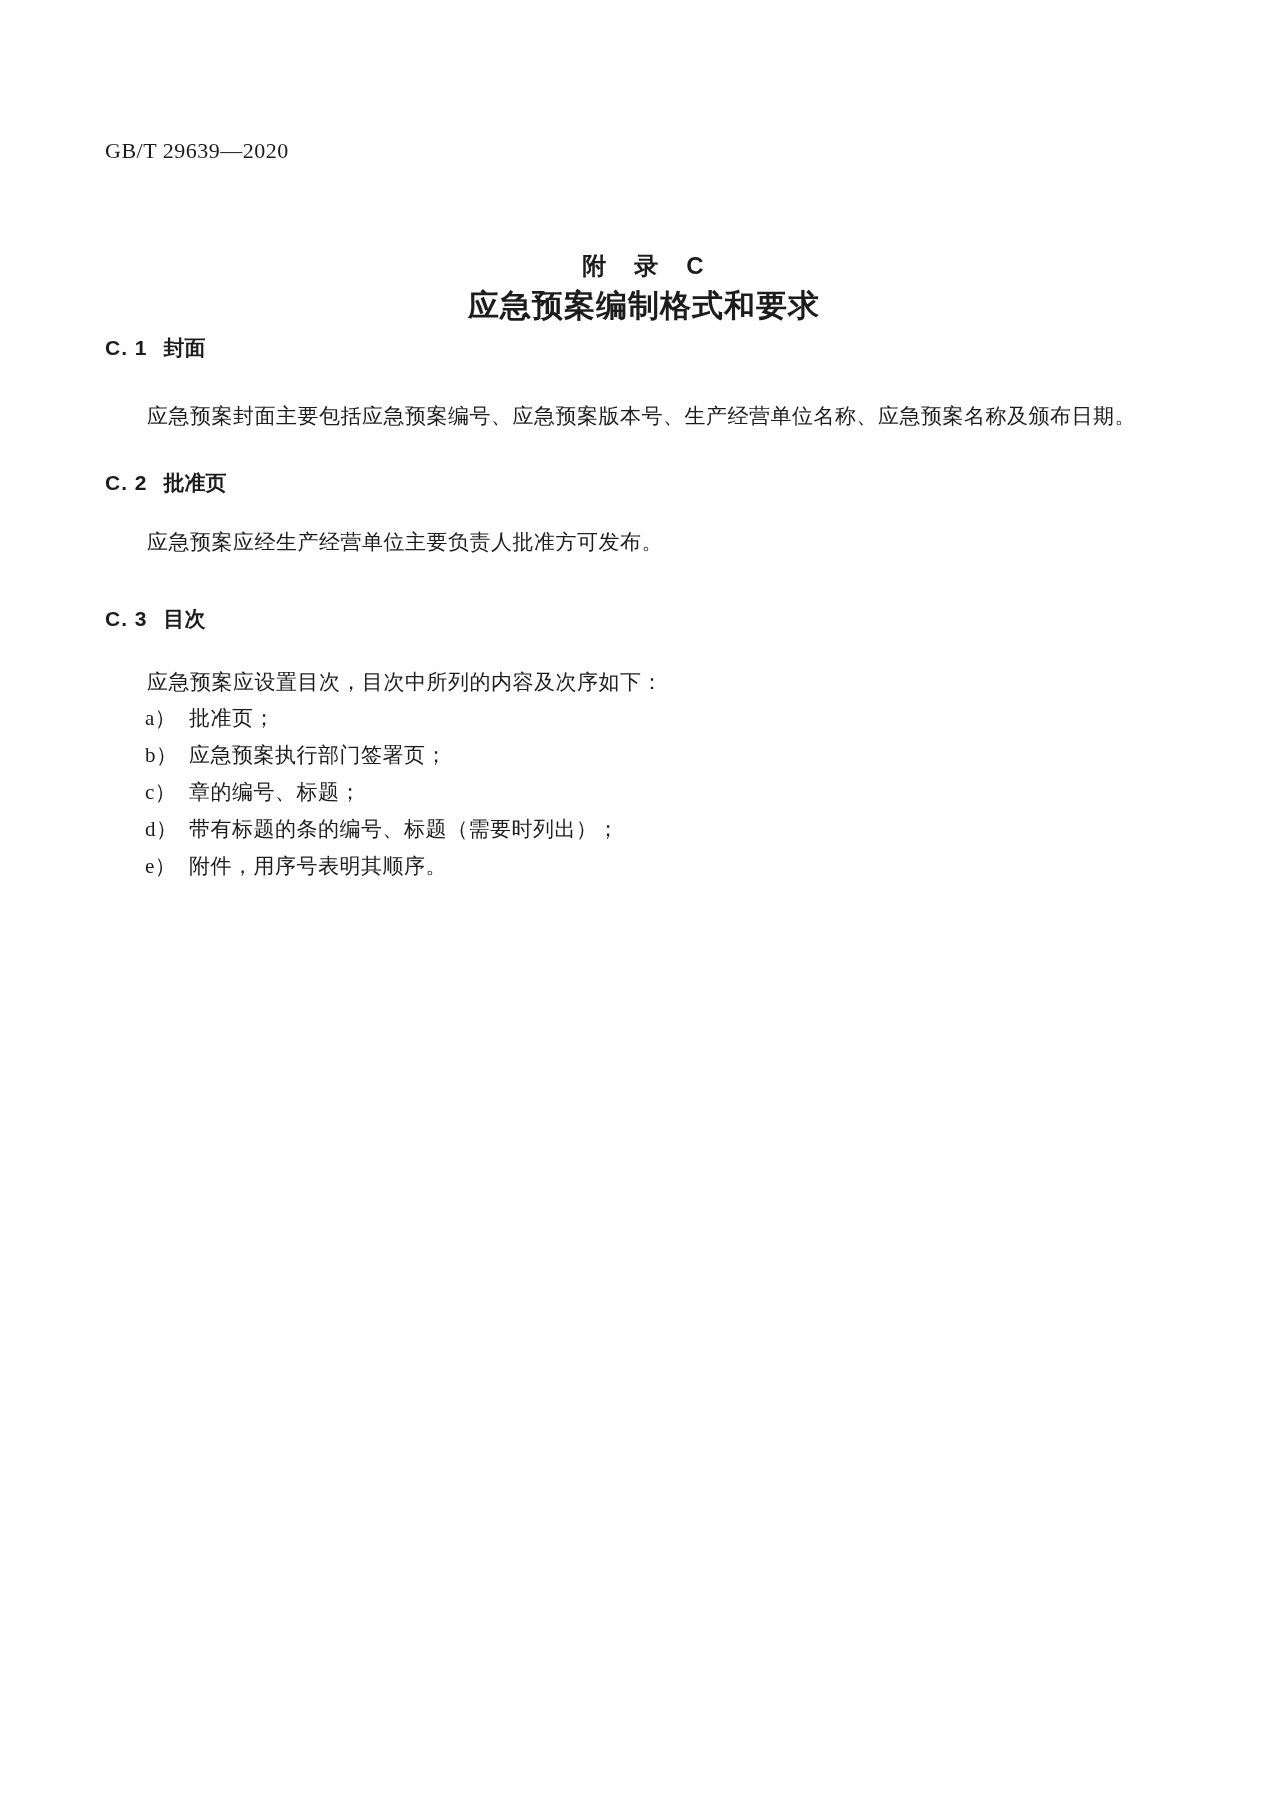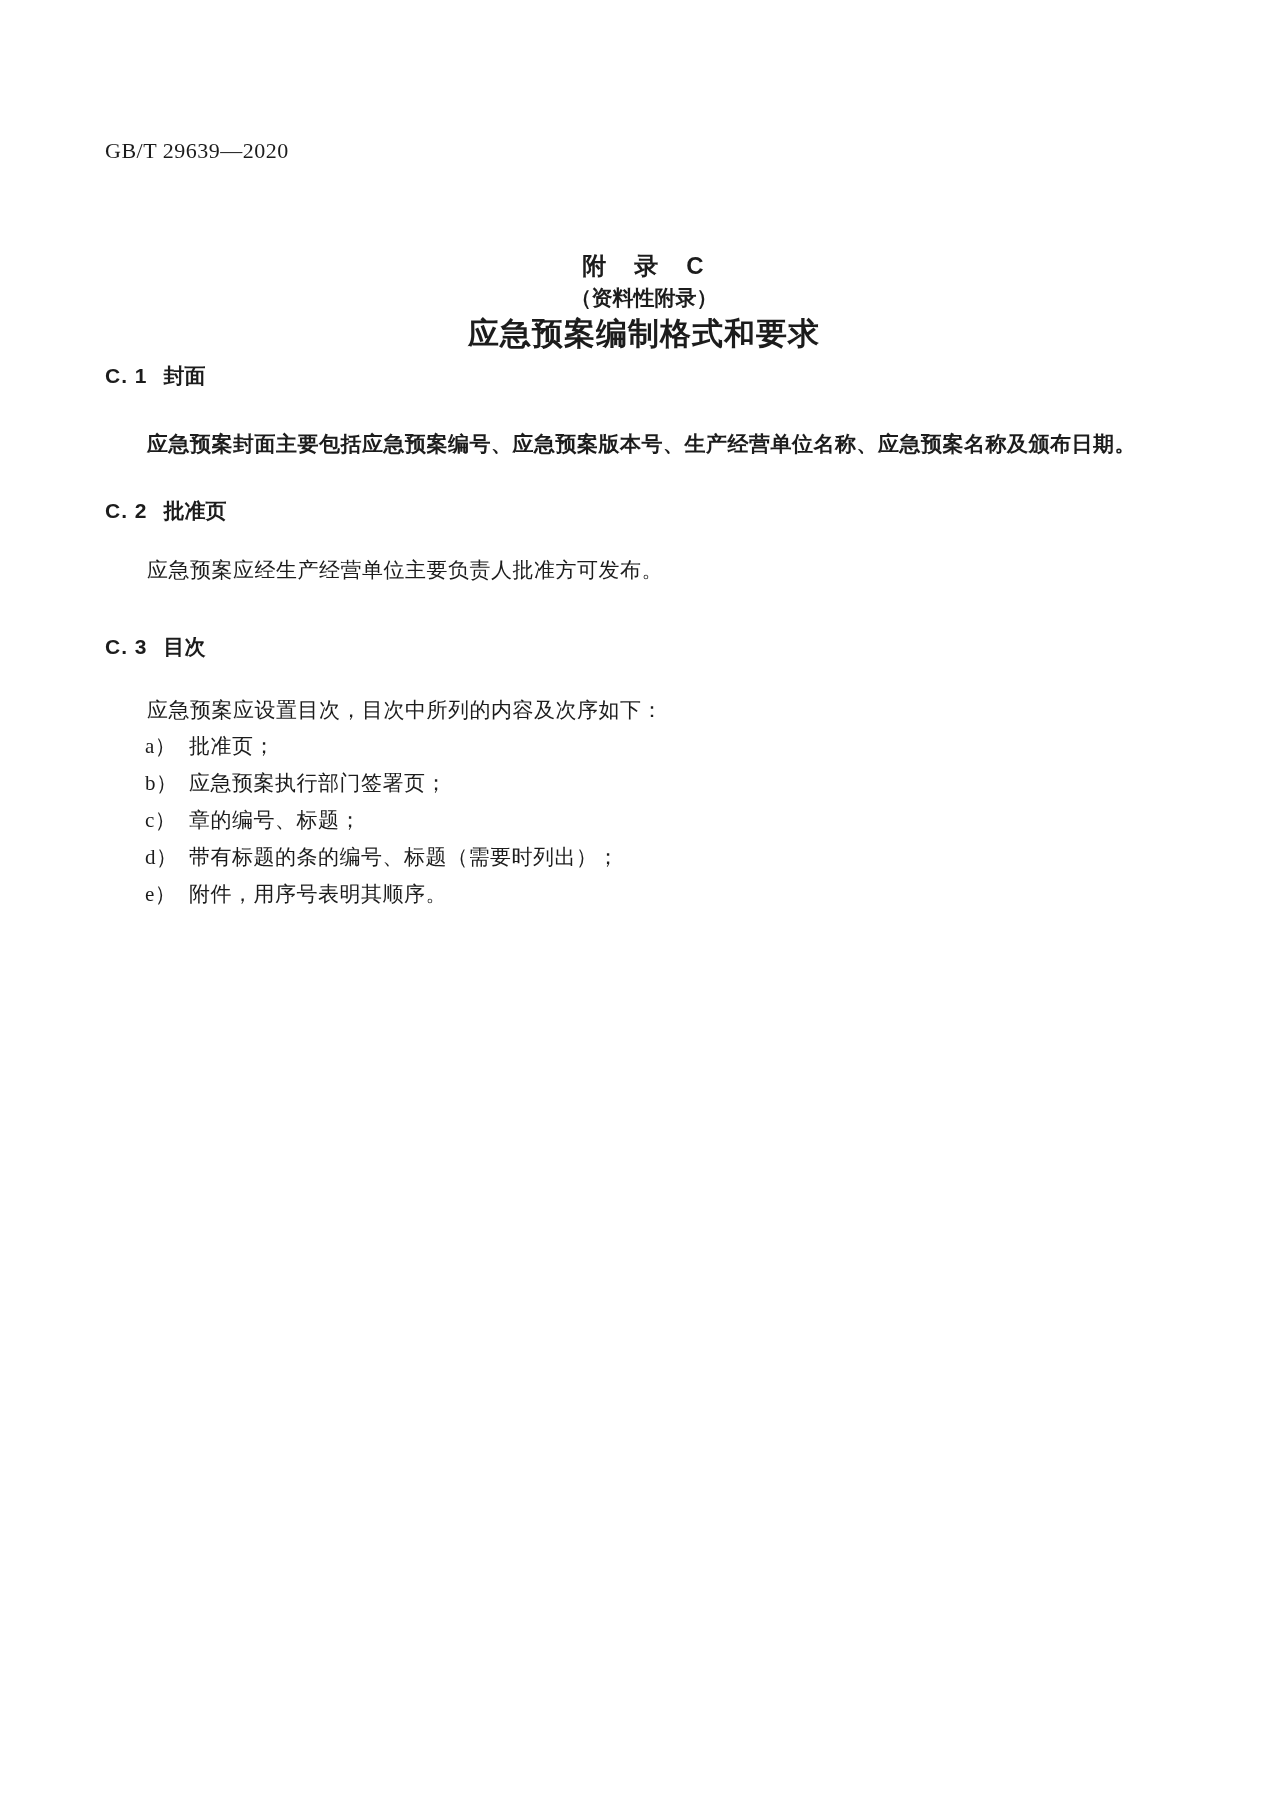--- a/index.html
+++ b/index.html
@@ -39,21 +39,21 @@
   .sec-c2 { margin-top:34px; }
   .sec-c3 { margin-top:44px; }
 
   .para {
     margin:0;
     font-size:21px; line-height:35px;
     text-indent:42px;
     text-align:justify;
     letter-spacing:0.5px;
   }
-  .para-c1 { margin-top:36px;font-weight:bold; }
+  .para-c1 { margin-top:36px; }
   .para-c2 { margin-top:27px; }
   .para-c3 { margin-top:31px; }
 
   .toc-list { margin:0; padding:0; list-style:none; }
   .toc-item {
     display:flex;
     font-size:21px; line-height:37px;
     padding-left:40px;
     letter-spacing:0.5px;
   }
@@ -83,21 +83,20 @@
 </head>
 <body>
 
 <div class="page">
   <div class="content">
 
     <div class="doc-code">GB/T 29639—2020</div>
 
     <div class="title-block">
       <div class="title-1">附　录　C</div>
-      <div class="title-2">（资料性附录）</div>
       <div class="title-3">应急预案编制格式和要求</div>
     </div>
 
     <div class="sec-head sec-c1">
       <span class="sec-num">C. 1</span><span class="sec-title">封面</span>
     </div>
     <p class="para para-c1">应急预案封面主要包括应急预案编号、应急预案版本号、生产经营单位名称、应急预案名称及颁布日期。</p>
 
     <div class="sec-head sec-c2">
       <span class="sec-num">C. 2</span><span class="sec-title">批准页</span>

